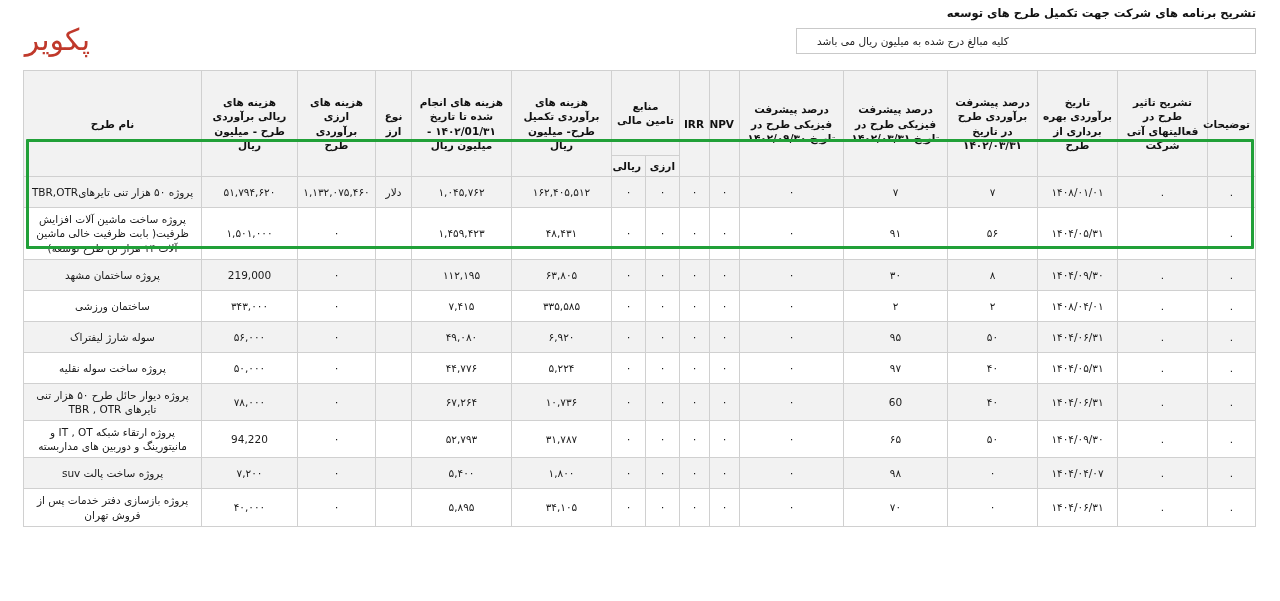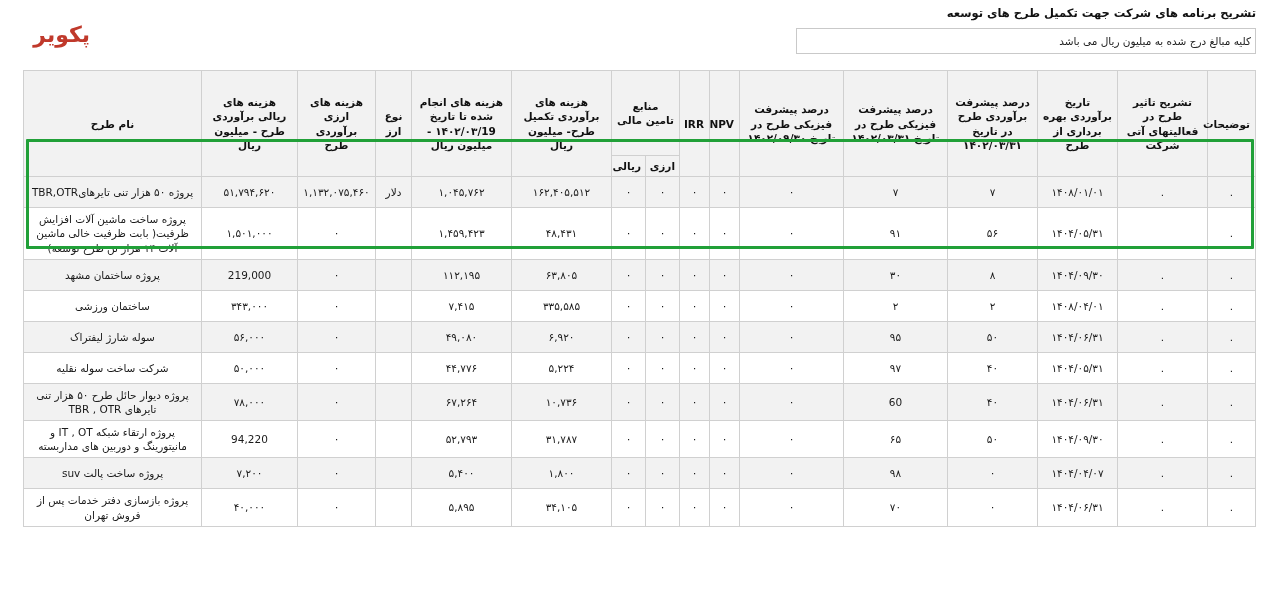--- a/index.html
+++ b/index.html
@@ -36,31 +36,32 @@
     position: absolute;
     top: 28px;
     right: 24px;
     width: 460px;
     height: 26px;
     border: 1px solid #c9c9c9;
     background: #fff;
     box-sizing: border-box;
     display: flex;
     align-items: center;
-    padding: 0 4px;
+    justify-content: flex-end;
+    padding: 0 20px;
     font-size: 10.5px;
     color: #222;
     direction: rtl;
   }
   .brand {
     position: absolute;
     top: 22px;
     right: 1190px;
-    font-size: 22px;
-    font-weight: bold;
+    font-size: 30px;
+    font-weight: normal;
     color: #c0392b;
     letter-spacing: 0px;
     direction: rtl;
   }
   
   .table-wrap {
     position: absolute;
     top: 70px;
     right: 24px;
     left: 24px;
@@ -180,21 +181,21 @@
           <th rowspan="2">توضیحات</th>
           <th rowspan="2">تشریح تاثیر طرح در فعالیتهای آتی شرکت</th>
           <th rowspan="2">تاریخ برآوردی بهره برداری از طرح</th>
           <th rowspan="2">درصد پیشرفت برآوردی طرح در تاریخ ۱۴۰۲/۰۳/۳۱</th>
           <th rowspan="2">درصد پیشرفت فیزیکی طرح در تاریخ ۱۴۰۲/۰۳/۳۱</th>
           <th rowspan="2">درصد پیشرفت فیزیکی طرح در تاریخ ۱۴۰۲/۰۹/۳۰</th>
           <th rowspan="2">NPV</th>
           <th rowspan="2">IRR</th>
           <th colspan="2">منابع تامین مالی</th>
           <th rowspan="2">هزینه های برآوردی تکمیل طرح- میلیون ریال</th>
-          <th rowspan="2">هزینه های انجام شده تا تاریخ ۱۴۰۲/۰۳/19 - میلیون ریال</th>
+          <th rowspan="2">هزینه های انجام شده تا تاریخ ۱۴۰۲/01/۳۱ - میلیون ریال</th>
           <th rowspan="2">نوع ارز</th>
           <th rowspan="2">هزینه های ارزی برآوردی طرح</th>
           <th rowspan="2">هزینه های ریالی برآوردی طرح - میلیون ریال</th>
           <th rowspan="2">نام طرح</th>
         </tr>
         <tr>
           <th class="sub-head">ارزی</th>
           <th class="sub-head">ریالی</th>
         </tr>
       </thead>
@@ -298,21 +299,21 @@
             <td class="dot-cell">٠</td>
             <td class="dot-cell">٠</td>
             <td class="dot-cell">٠</td>
             <td class="dot-cell">٠</td>
             <td class="dot-cell">٠</td>
             <td class="dot-cell">۵,۲۲۴</td>
             <td class="dot-cell">۴۴,۷۷۶</td>
             <td class="dot-cell"></td>
             <td class="dot-cell">٠</td>
             <td class="dot-cell">۵۰,۰۰۰</td>
-            <td class="name-cell">شرکت ساخت سوله نقلیه</td>
+            <td class="name-cell">پروژه ساخت سوله نقلیه</td>
           </tr>
           <tr class="shaded">
             <td class="notes-cell">.</td>
             <td class="dot-cell">.</td>
             <td class="dot-cell">۱۴۰۴/۰۶/۳۱</td>
             <td class="dot-cell">۴۰</td>
             <td class="dot-cell">60</td>
             <td class="dot-cell">٠</td>
             <td class="dot-cell">٠</td>
             <td class="dot-cell">٠</td>

